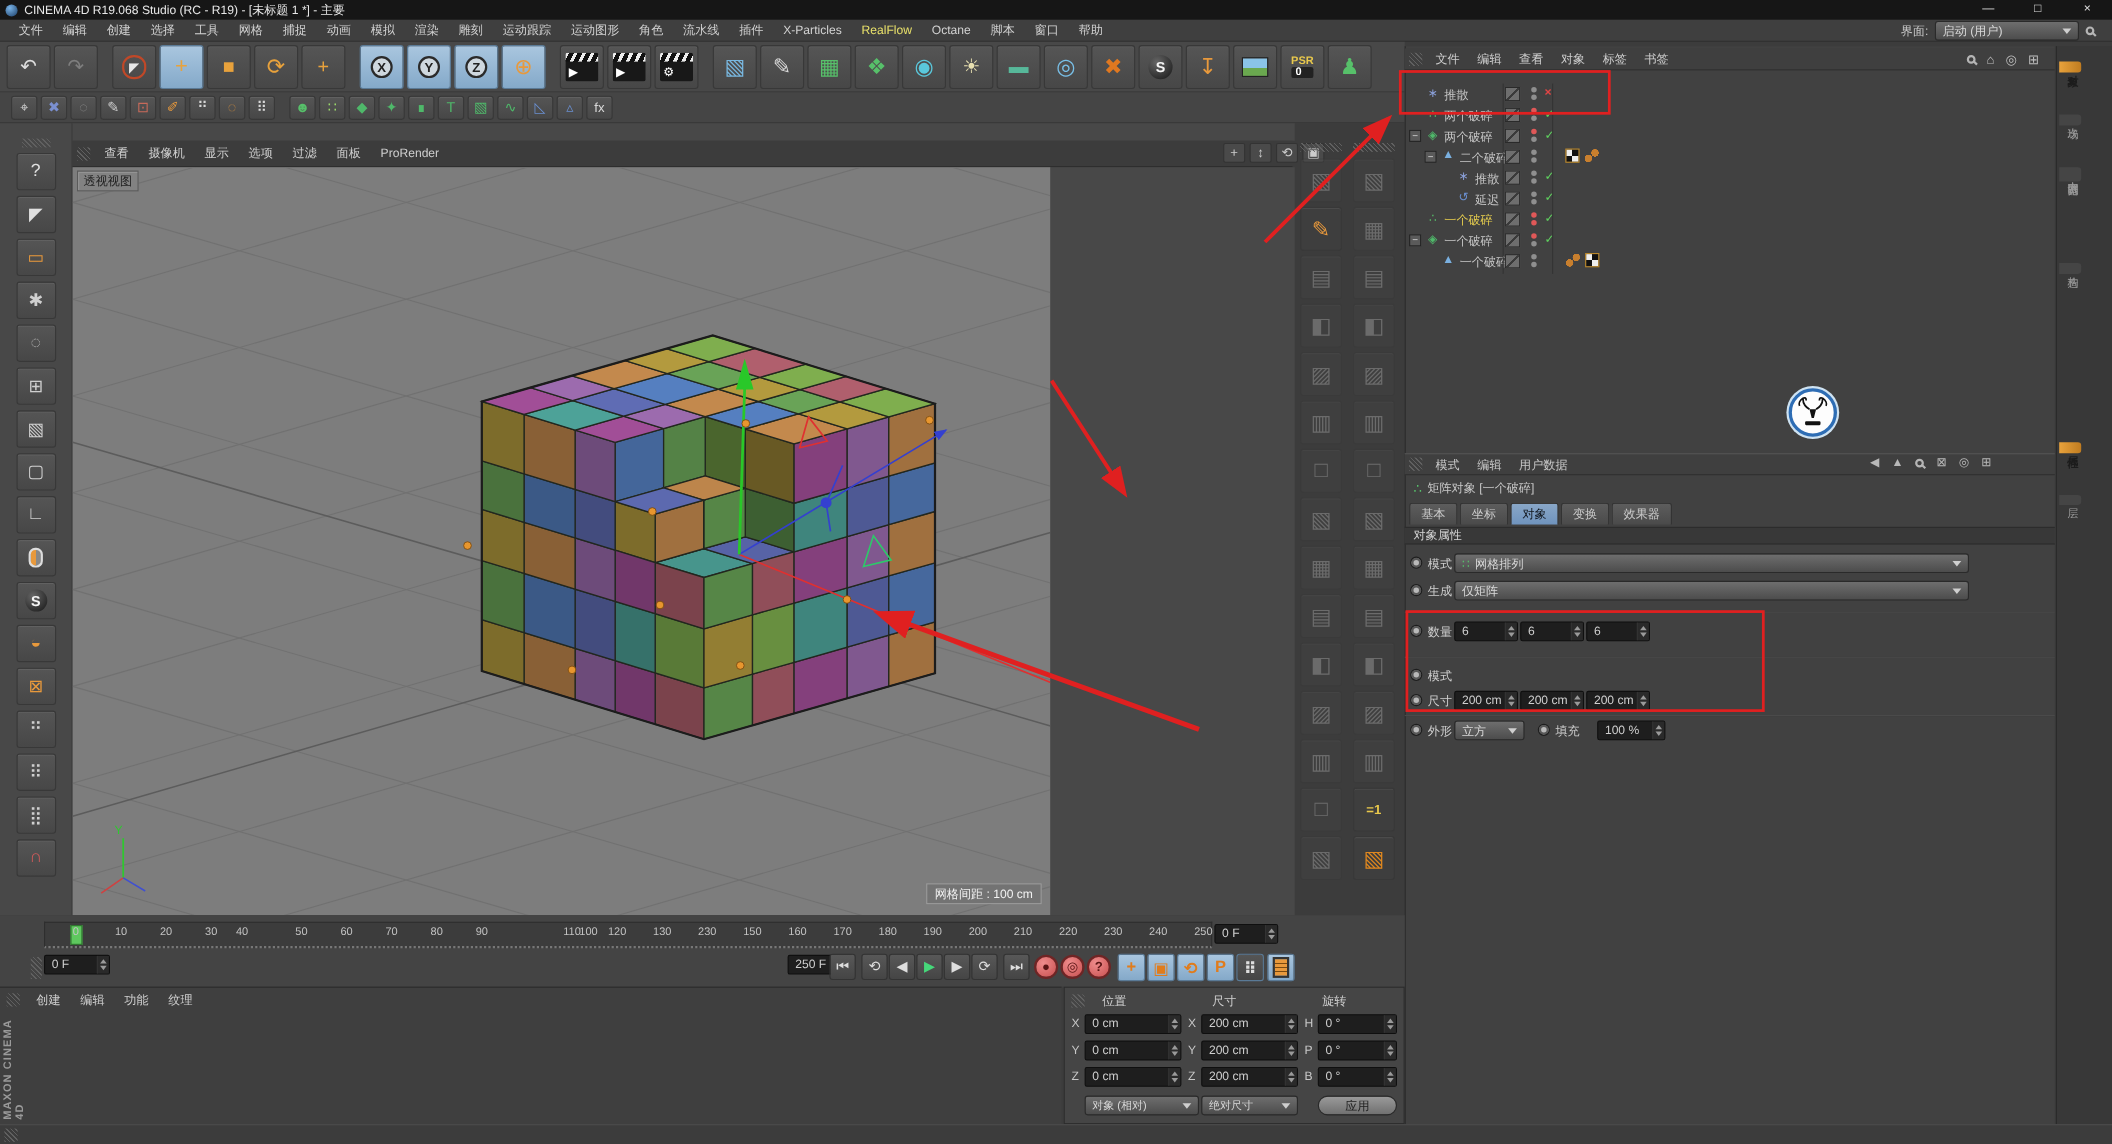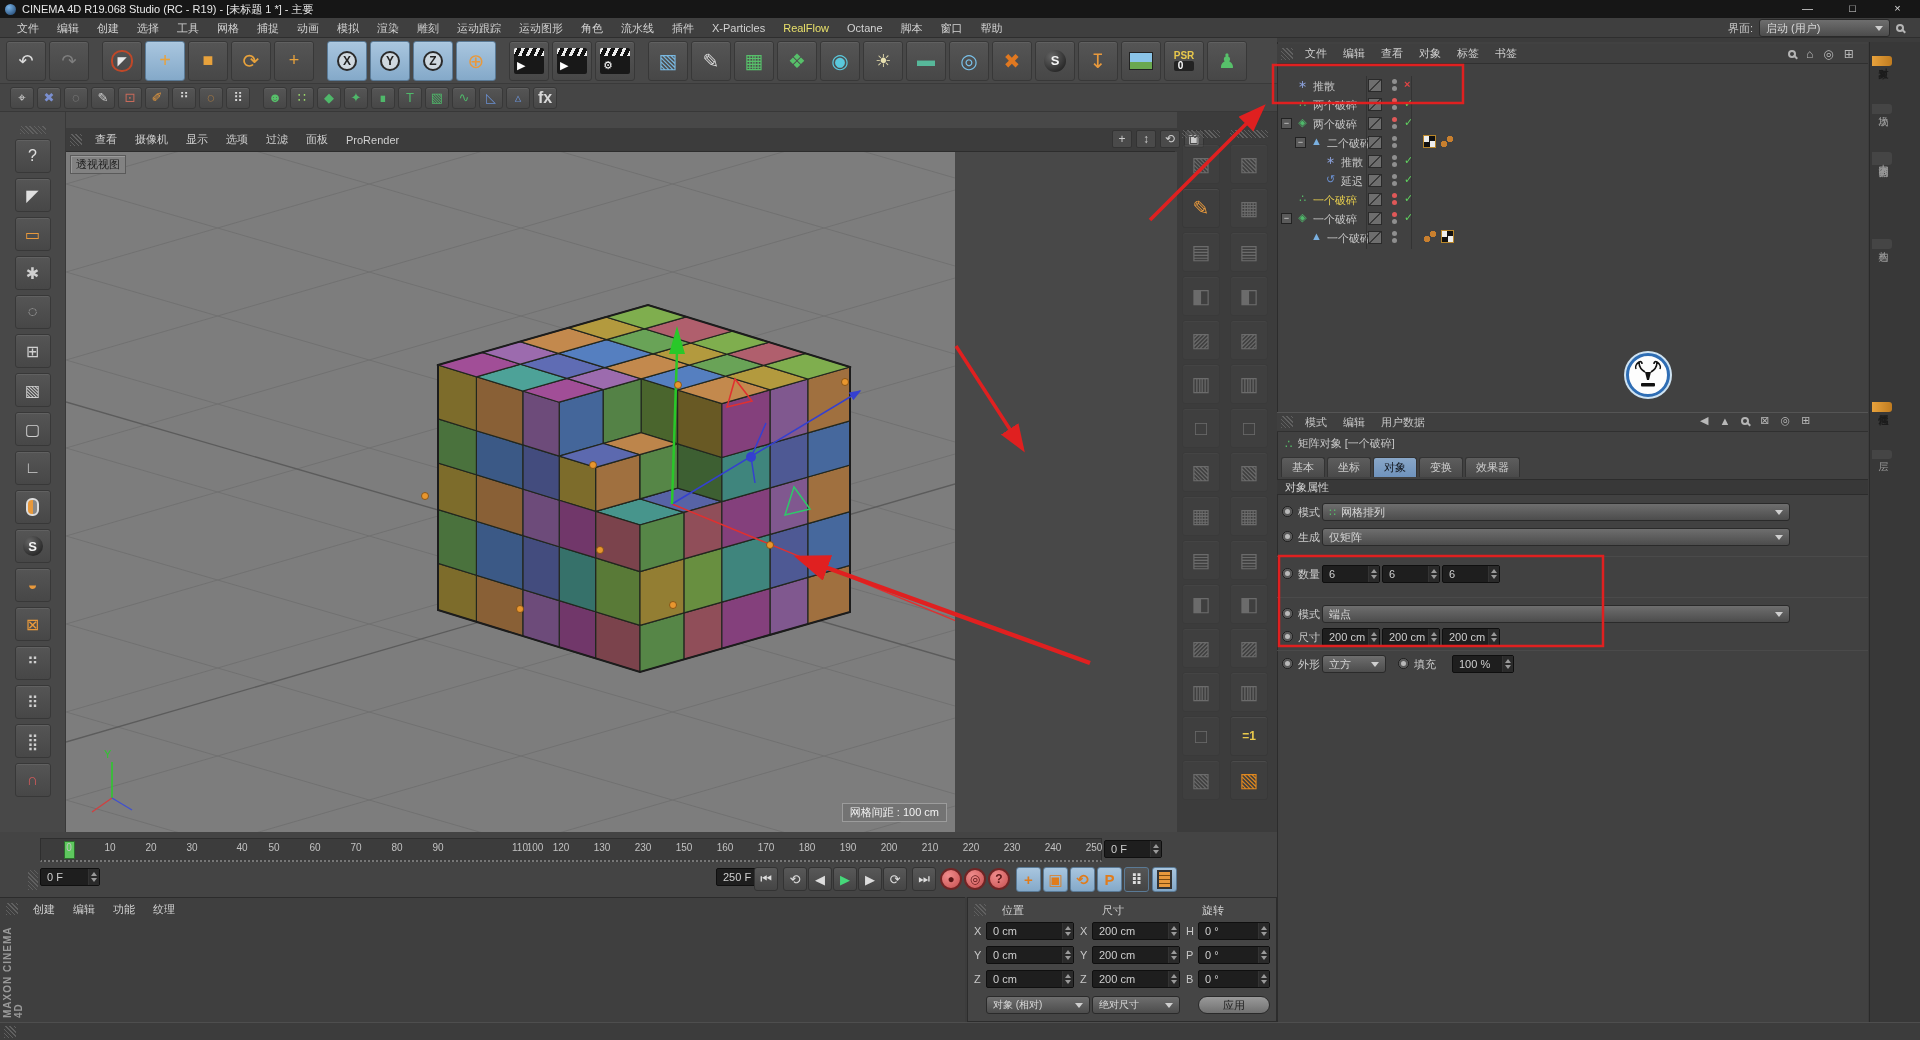--- a/index.html
+++ b/index.html
@@ -26,21 +26,21 @@
   .tile.blue{background:linear-gradient(#a9c6df,#84a9c9);border-color:#5a7florida}
   .tile.blue{border-color:#5a7a96}
   .tsep{width:7px;height:36px;flex:0 0 auto}
   .circ{width:20px;height:20px;border:2px solid #2a2a2a;border-radius:50%;display:flex;align-items:center;justify-content:center;font-weight:bold;color:#222;font-size:12px;background:#cfd8df}
   .ring{border:2px solid #c04828;border-radius:50%/45%;padding:2px 4px;font-size:12px;color:#e8e8e8}
   .clap{width:30px;height:26px;background:#181818;border-radius:2px;color:#fff;font-size:11px;display:flex;align-items:flex-end;justify-content:flex-start;padding:2px 3px;background-image:repeating-linear-gradient(115deg,#eee 0 3px,#111 3px 7px);background-size:100% 8px;background-repeat:no-repeat}
   .sball{width:22px;height:22px;border-radius:50%;background:radial-gradient(circle at 35% 30%,#666,#151515);color:#f5f5f5;font-weight:bold;display:flex;align-items:center;justify-content:center;font-size:13px}
   .photo{width:24px;height:18px;border:1px solid #222;background:linear-gradient(#8ac4e8 55%,#6aa84f 55%)}
   .psr{font-size:10px;font-weight:bold;color:#e8c84c;line-height:10px;}
   .psr b{display:block;color:#fff;background:#222;border-radius:2px;padding:0 4px}
-  .txt{font-size:16px;font-weight:bold;color:#d8d8d8}
+  .txt{font-size:12px;font-weight:normal;color:#d8d8d8}
   
   #lefttools{left:0;top:112px;width:66px;height:720px;background:#484848;border-right:1px solid #393939;display:flex;flex-direction:column;align-items:center;gap:5px;padding-top:14px}
   #lefttools .tile{width:36px;height:34px;font-size:16px}
   .mouseic{width:13px;height:18px;border:2px solid #ddd;border-radius:6px;background:linear-gradient(90deg,#e8993c 50%,#888 50%)}
   
   #vphead{left:66px;top:128px;width:1109px;height:24px;background:#3c3c3c;border-bottom:1px solid #2d2d2d;display:flex;align-items:center}
   #vphead .mi{padding:0 9px;color:#cfcfcf}
   #vpnav{position:absolute;left:1112px;top:130px;display:flex;gap:4px}
   #vpnav span{width:20px;height:18px;background:#4a4a4a;border:1px solid #333;border-radius:2px;color:#ccc;display:flex;align-items:center;justify-content:center;font-size:12px}
   #viewport{left:66px;top:152px;width:889px;height:680px;background:#7d7d7d;overflow:hidden}
@@ -848,24 +848,20 @@
       <span class="spin">
         <i class="up"></i>
         <i class="dn"></i>
       </span>
     </div>
 </div>
 <div class="sephr" style="top:597px"></div>
 <div class="arow" style="top:605px">
   <span class="radio"></span>
   <span class="albl">模式</span>
-  <div class="dropdown" style="left:45px;width:468px">
-    <span>端点</span>
-      <i class="dda"></i>
-  </div>
 </div>
 <div class="arow" style="top:628px">
   <span class="radio"></span>
   <span class="albl">尺寸</span>
   <div class="numfield" style="left:45px;width:58px">
       <span>200 cm</span>
       <span class="spin">
         <i class="up"></i>
         <i class="dn"></i>
       </span>
@@ -913,21 +909,21 @@
     <span class="vtab" style="top: 408px;">层</span>
   </div>
 
 <div id="tlarea" class="abs"></div>
 <div id="ruler">
     <span id="playhead"></span>
     <span class="tick" style="left: 28px;">0</span>
     <span class="tick" style="left: 69px;">10</span>
     <span class="tick" style="left: 110px;">20</span>
     <span class="tick" style="left: 151px;">30</span>
-    <span class="tick" style="left: 201px;">40</span>
+    <span class="tick" style="left: 179px;">40</span>
     <span class="tick" style="left: 233px;">50</span>
     <span class="tick" style="left: 274px;">60</span>
     <span class="tick" style="left: 315px;">70</span>
     <span class="tick" style="left: 356px;">80</span>
     <span class="tick" style="left: 397px;">90</span>
     <span class="tick" style="left: 450px; margin-left: 44px;">100</span>
     <span class="tick" style="left: 479px;">110</span>
     <span class="tick" style="left: 520px;">120</span>
     <span class="tick" style="left: 561px;">130</span>
     <span class="tick" style="left: 602px;">230</span>

